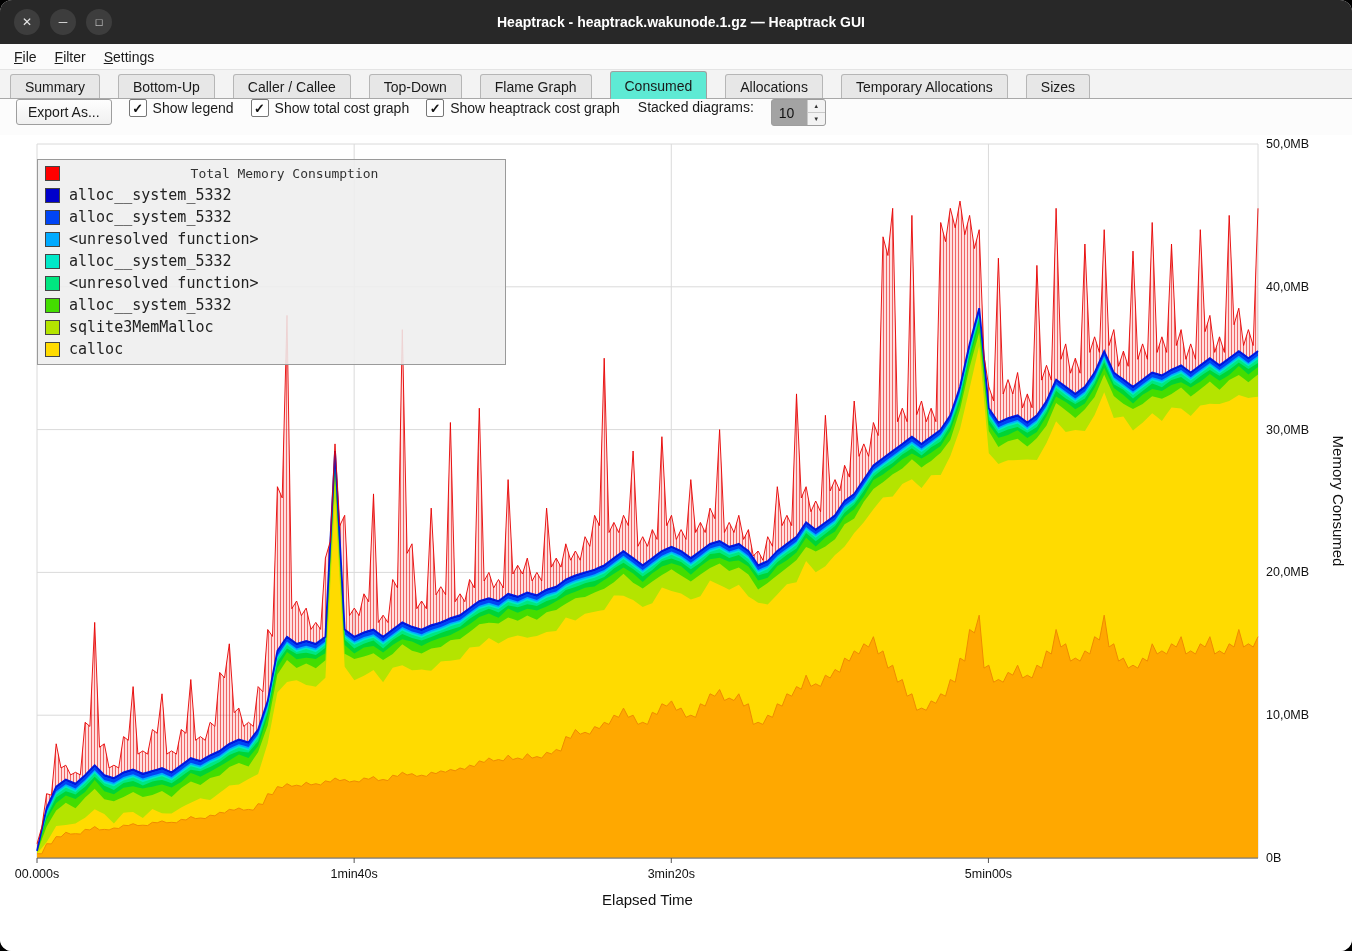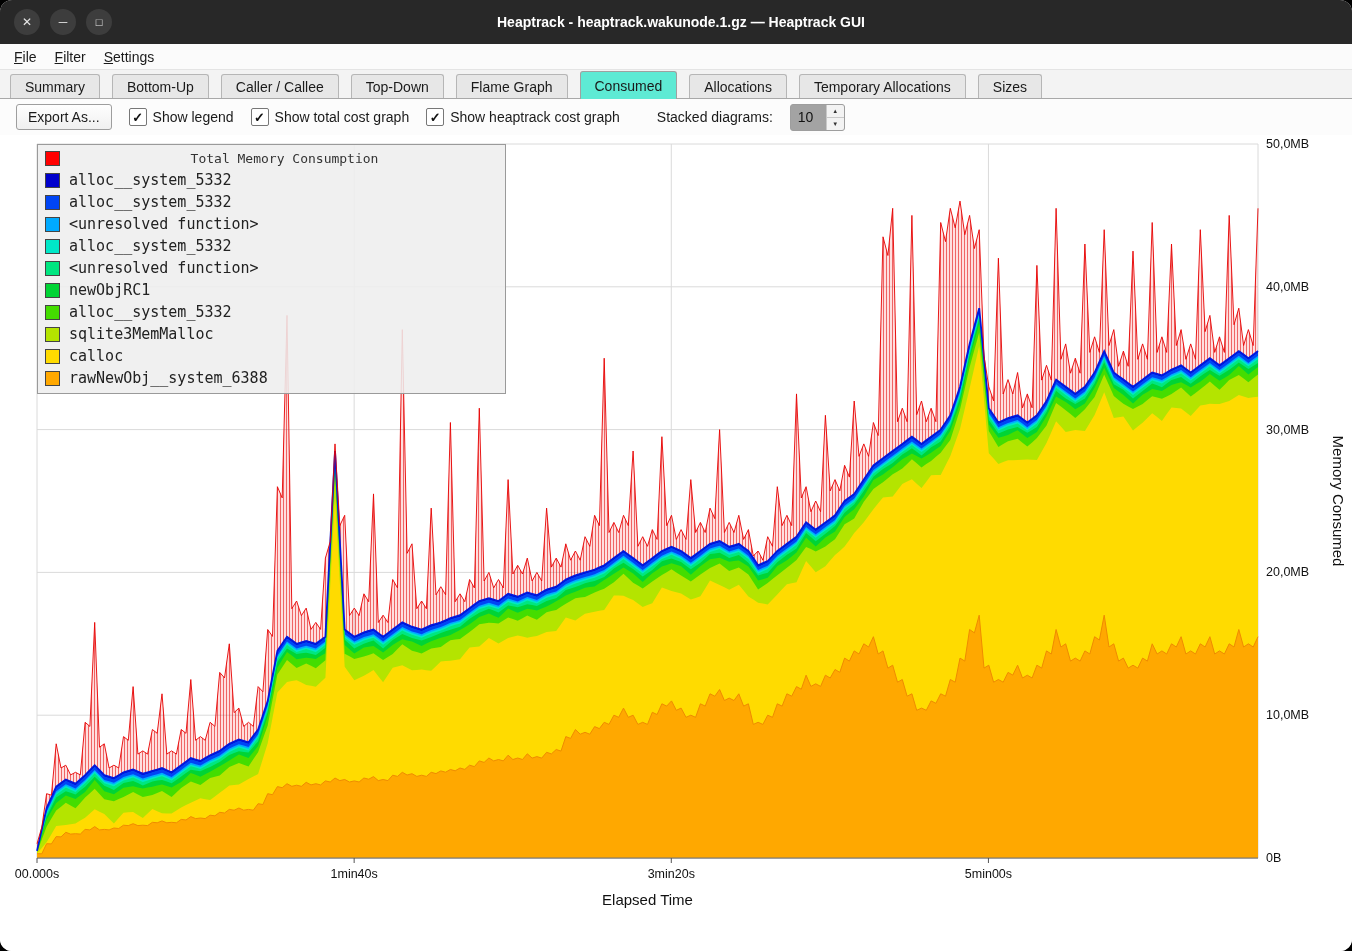--- a/index.html
+++ b/index.html
@@ -9,37 +9,37 @@
   .win-btns{display:flex;gap:10px;margin-left:14px;z-index:2;}
   .wbtn{width:26px;height:26px;border-radius:50%;background:#3d3d3d;color:#e6e6e6;display:flex;align-items:center;justify-content:center;font-size:12px;line-height:1;cursor:default;}
   .wbtn.max{font-size:11px;}
   .title{position:absolute;left:10px;right:0;text-align:center;color:#ffffff;font-size:14px;font-weight:700;}
   
   .menubar{height:25px;background:#fbfbfb;border-bottom:1px solid #e4e4e4;display:flex;align-items:center;padding-left:5px;font-size:14px;color:#1a1a1a;}
   .menu-item{padding:2px 9px;}
   .mn{text-decoration:underline;}
   
   .tabbar{height:28px;background:#f3f3f3;border-bottom:1px solid #a8a8a8;display:flex;align-items:flex-end;padding-left:10px;font-size:14px;color:#1a1a1a;}
-  .tab{display:flex;align-items:center;height:23px;padding:0 14px;background:#e7e7e7;border:1px solid #b6b6b6;border-bottom:none;border-radius:3px 3px 0 0;margin-right:12px;white-space:nowrap;}
+  .tab{display:flex;align-items:center;height:23px;padding:0 14px;background:#e7e7e7;border:1px solid #b6b6b6;border-bottom:none;border-radius:3px 3px 0 0;margin-right:18px;white-space:nowrap;}
   .tab.active{height:27px;background:#5eead4;border-color:#a0a0a0;margin-bottom:-1px;z-index:1;}
   
-  .toolbar{height:36px;display:flex;align-items:center;gap:17px;padding:0 16px;font-size:14px;color:#1a1a1a;background:#fcfcfc;}
+  .toolbar{height:36px;display:flex;align-items:flex-start;gap:17px;padding:0 16px;font-size:14px;color:#1a1a1a;background:#fcfcfc;}
   .btn{font-family:"Liberation Sans",sans-serif;font-size:14px;color:#1a1a1a;background:linear-gradient(#fefefe,#f0f0f0);border:1px solid #9e9e9e;border-radius:3px;padding:4px 11px;}
   .cb{display:inline-flex;align-items:center;gap:6px;}
   .cbbox{width:16px;height:16px;border:1px solid #777;border-radius:2px;background:#fff;display:flex;align-items:center;justify-content:center;font-size:13px;font-weight:700;color:#111;line-height:1;}
-  .stacked-label{margin-left:20px;}
+  .stacked-label{margin-left:1px;}
   .spinbox{display:inline-flex;border:1px solid #9e9e9e;border-radius:3px;background:#a3a3a3;height:25px;overflow:hidden;}
   .spin-val{width:28px;display:flex;align-items:center;padding-left:7px;font-size:14px;color:#111;}
   .spin-btns{width:17px;display:flex;flex-direction:column;border-left:1px solid #c9c9c9;}
   .spin-btns div{flex:1;display:flex;align-items:center;justify-content:center;font-size:6px;color:#333;background:#f3f3f3;}
   .spin-btns div:first-child{border-bottom:1px solid #c9c9c9;}
   
   .chart-wrap{position:relative;height:818px;background:#ffffff;}
   svg text{font-family:"Liberation Sans",sans-serif;}
-  .legend{position:absolute;left:37px;top:9px;width:469px;background:rgba(238,238,238,0.88);border:1px solid #9a9a9a;box-sizing:border-box;padding:2px 0 4px 0;}
+  .legend{position:absolute;left:37px;top:24px;width:469px;background:rgba(238,238,238,0.88);border:1px solid #9a9a9a;box-sizing:border-box;padding:2px 0 4px 0;}
   .legend-row,.legend-title-row{display:flex;align-items:center;height:22px;padding:0 5px;}
   .swatch{width:15px;height:15px;border:1px solid #444;margin:0 9px 0 2px;flex:none;box-sizing:border-box;}
   .legend-title{flex:1;text-align:center;font-family:"DejaVu Sans Mono",monospace;font-size:13px;color:#333;}
   .legend-label{font-family:"DejaVu Sans Mono",monospace;font-size:15px;color:#222;white-space:pre;}
 </style>
 </head>
 <body>
 
 <div class="window">
   <div class="titlebar">
@@ -180,35 +180,27 @@
           </div>
           <div class="legend-row">
             <span class="swatch" style="background: rgb(0, 232, 200);"></span>
             <span class="legend-label">alloc__system_5332</span>
           </div>
           <div class="legend-row">
             <span class="swatch" style="background: rgb(0, 230, 128);"></span>
             <span class="legend-label">&lt;unresolved function&gt;</span>
           </div>
           <div class="legend-row">
-            <span class="swatch" style="background: rgb(0, 212, 53);"></span>
-            <span class="legend-label">newObjRC1</span>
-          </div>
-          <div class="legend-row">
             <span class="swatch" style="background: rgb(68, 221, 0);"></span>
             <span class="legend-label">alloc__system_5332</span>
           </div>
           <div class="legend-row">
             <span class="swatch" style="background: rgb(180, 228, 0);"></span>
             <span class="legend-label">sqlite3MemMalloc</span>
           </div>
           <div class="legend-row">
             <span class="swatch" style="background: rgb(255, 219, 0);"></span>
             <span class="legend-label">calloc</span>
           </div>
-          <div class="legend-row">
-            <span class="swatch" style="background: rgb(255, 168, 0);"></span>
-            <span class="legend-label">rawNewObj__system_6388</span>
-          </div>
         </div>
     </div>
   </div>
 </div>
 
 </body></html>

